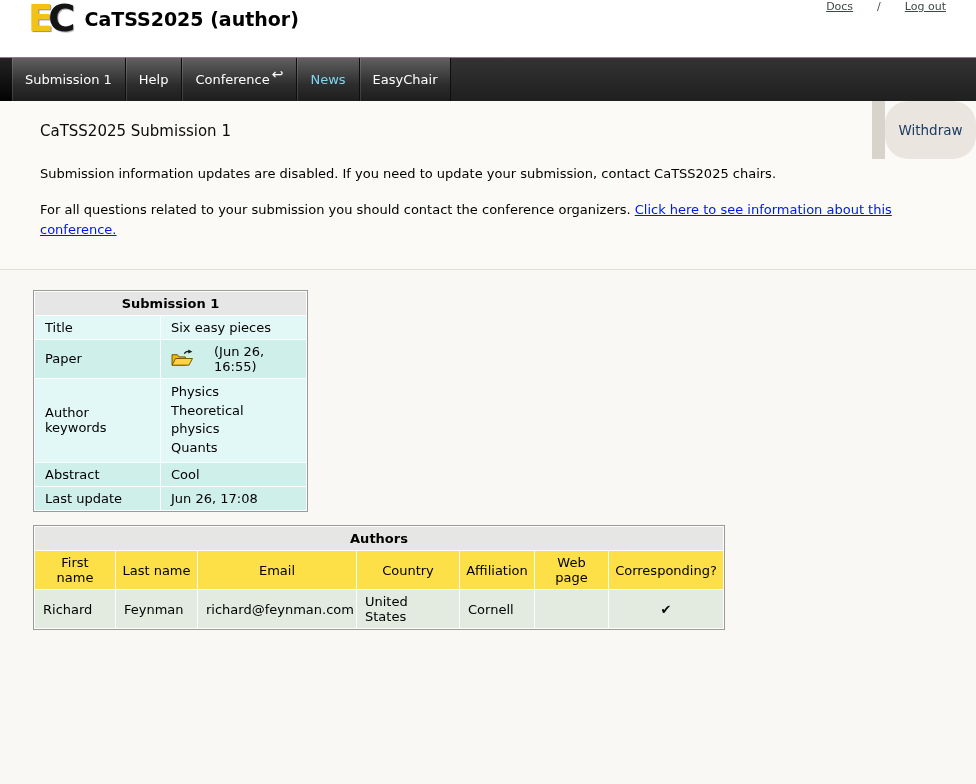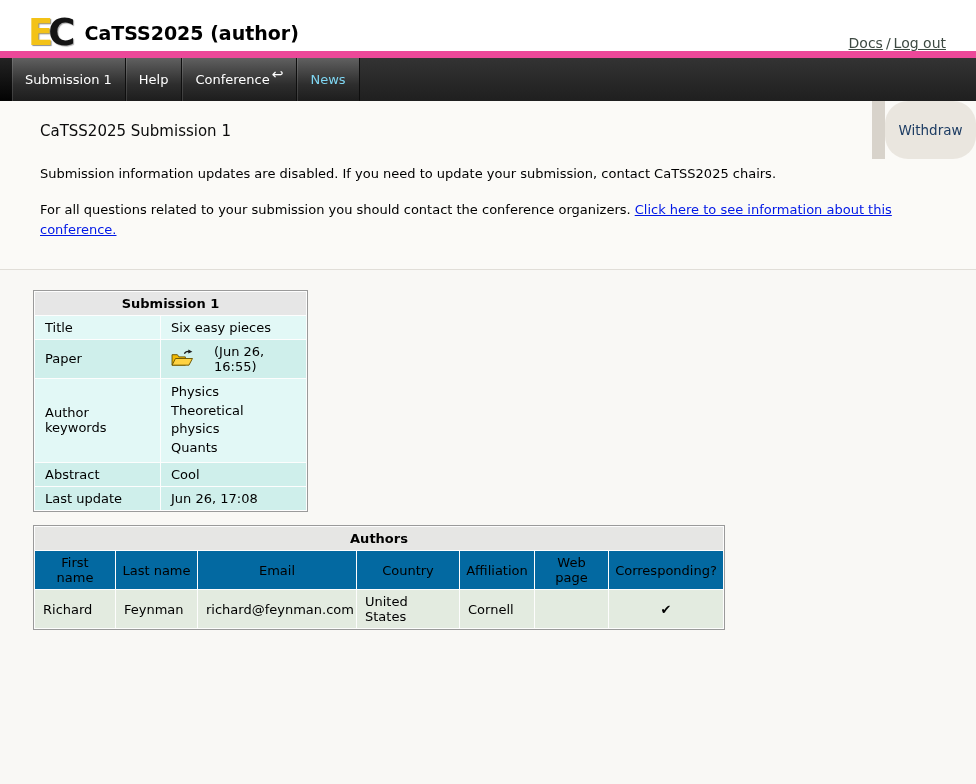--- a/index.html
+++ b/index.html
@@ -7,30 +7,30 @@
     margin: 0; padding: 0;
     width: 976px; height: 784px;
     overflow: hidden;
     background: #f9f8f5;
     font-family: "DejaVu Sans", "Liberation Sans", sans-serif;
     font-size: 13px; color: #000;
   }
   
   .top-header {
     height: 58px; background: #ffffff;
-    border-bottom: 7px solid #ec4899;
-    display: flex; align-items: flex-end; justify-content: space-between;
+    border-bottom: 1px solid #ec4899;
+    display: flex; align-items: flex-start; justify-content: space-between;
     padding: 0 30px 0 28px;
   }
   .brand-wrap { display: flex; align-items: center; gap: 14px; }
   .logo { font-weight: bold; font-size: 37px; letter-spacing: -5px; line-height: 1; user-select: none; }
   .logo .e { color: #f3c217; text-shadow: 1px 1px 1px rgba(0,0,0,.45); }
   .logo .c { color: #141414; text-shadow: 1px 1px 1px rgba(0,0,0,.35); }
   .brand-title { color: #000000; font-weight: bold; font-size: 19px; }
-  .top-links { font-size: 14px; color: #3e4a43; display: flex; gap: 3px; align-items: center; }
+  .top-links { font-size: 11px; color: #3e4a43; display: flex; gap: 24px; align-items: center; }
   .top-links a { color: #3e4a43; text-decoration: underline; cursor: pointer; }
   
   .nav {
     height: 43px; display: flex; align-items: stretch;
     background: linear-gradient(#3f3f3f, #191919);
     position: relative;
   }
   .nav-lead { width: 12px; background: linear-gradient(#232323, #030303); }
   .nav-item {
     padding: 0 13px; display: flex; align-items: center;
@@ -65,21 +65,21 @@
   .sub-table { width: 270px; table-layout: fixed; }
   .sub-table .tbl-title { background: #e6e6e6; font-weight: bold; text-align: center; padding: 4px 6px; }
   .sub-table td { padding: 4px 10px; vertical-align: middle; }
   .row-light td { background: #e2f8f6; }
   .row-dark td { background: #cfefeb; }
   .paper-cell { display: flex; align-items: center; gap: 20px; }
   .kw-line { line-height: 1.45; }
   .folder-icon { display: inline-block; cursor: pointer; line-height: 0; }
   .authors-table { width: 676px; table-layout: fixed; margin-top: 13px; }
   .authors-table .tbl-title { background: #e6e6e4; font-weight: bold; text-align: center; padding: 4px 6px; }
-  .authors-table th { background: #0369a1; text-align: center; padding: 4px 6px; overflow: hidden; }
+  .authors-table th { background: #fde047; text-align: center; padding: 4px 6px; overflow: hidden; }
   .authors-table td { background: #e3ebe0; text-align: left; padding: 4px 8px; overflow: hidden; }
   .authors-table td.center { text-align: center; }
 </style>
 </head>
 <body>
 
 <div class="top-header">
   <div class="brand-wrap">
     <div class="logo"><span class="e">E</span><span class="c">C</span></div>
     <div class="brand-title">CaTSS2025 (author)</div>
@@ -98,20 +98,23 @@
     </div>
   <div class="nav-item">
       <span>Help</span>
     </div>
   <div class="nav-item">
       <span>Conference</span>
       <span class="ret-arrow">↩</span>
     </div>
   <div class="nav-item news">
       <span>News</span>
+    </div>
+  <div class="nav-item">
+      <span>EasyChair</span>
     </div>
   <div class="nav-rest"></div>
 </div>
 
 <div class="withdraw-tab">
   <div class="withdraw-strip"></div>
   <div class="withdraw-panel">
     <a>Withdraw</a>
   </div>
 </div>

